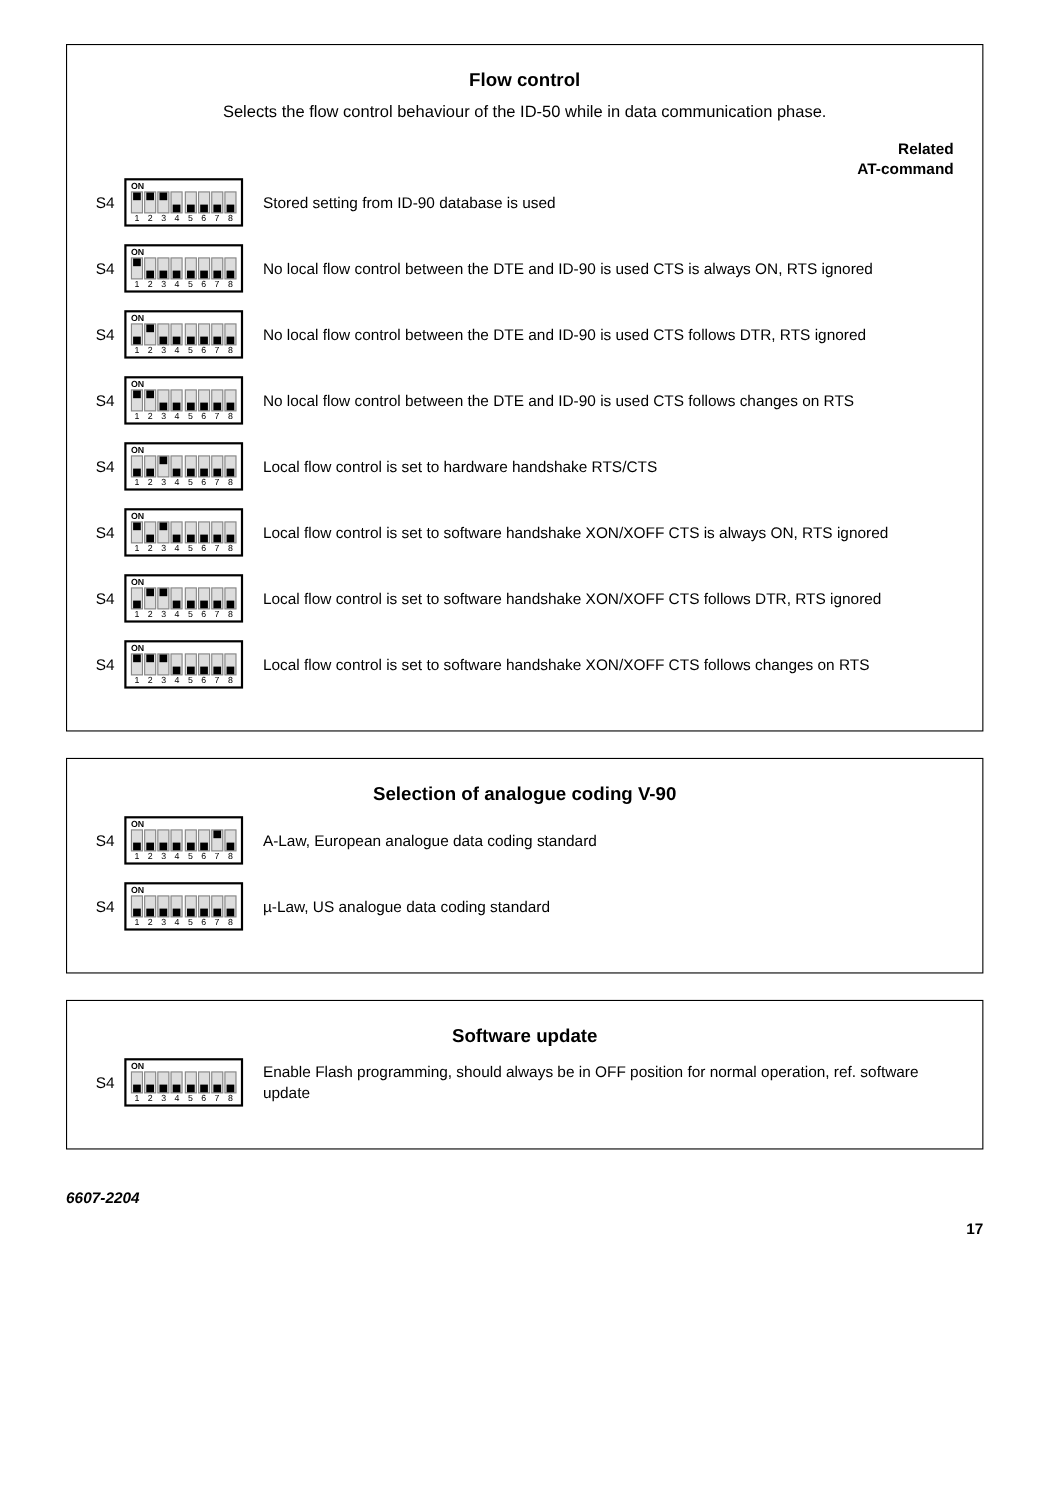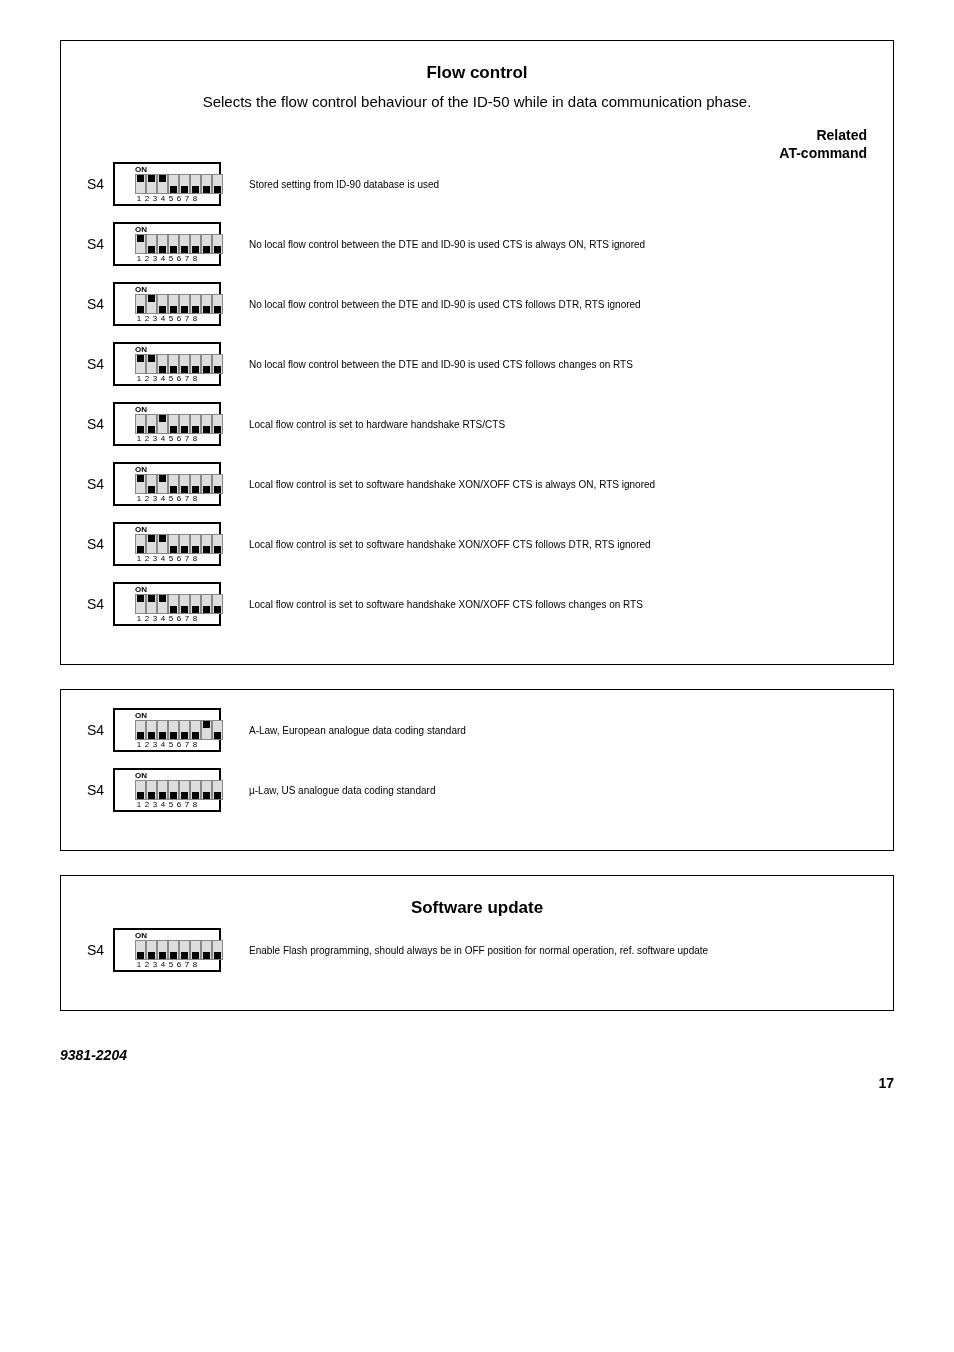--- a/index.html
+++ b/index.html
@@ -39,32 +39,32 @@
     display: flex;
     align-items: center;
     margin-bottom: 16px;
   }
   .row .label {
     width: 26px;
     font-size: 14px;
   }
   .row .desc {
     flex: 1;
-    padding-left: 28px;
-    font-size: 10px;
+    padding-left: 18px;
+    font-size: 14px;
     line-height: 1.35;
   }
   .dip {
     width: 108px;
     height: 44px;
     border: 2px solid #000;
     display: flex;
     flex-direction: column;
     justify-content: space-between;
-    padding: 2px 20px;
+    padding: 2px 4px;
     box-sizing: border-box;
     font-family: Arial, sans-serif;
     font-size: 9px;
   }
   .dip .switch-area {
     display: flex;
     justify-content: space-between;
     align-items: flex-end;
     height: 22px;
   }
@@ -592,20 +592,21 @@
             <span>7</span>
             <span>8</span>
           </div>
         </div>
         <div class="desc">Local flow control is set to software handshake XON/XOFF CTS follows changes on RTS</div>
       </div>
     </div>
 </div>
 
 <div class="panel">
+  <div class="title">Selection of analogue coding V-90</div>
   <div>
       <div class="row">
         <div class="label">S4</div>
         <div class="dip">
           <div class="on-label">ON</div>
           <div class="switch-area">
             <div class="col">
               <div class="slot off">
                 <div class="handle"></div>
               </div>
@@ -780,15 +781,15 @@
             <span>7</span>
             <span>8</span>
           </div>
         </div>
         <div class="desc">Enable Flash programming, should always be in OFF position for normal operation, ref. software update</div>
       </div>
     </div>
 </div>
 
 <div class="footer">
-  <span class="doc">9381-2204</span>
+  <span class="doc">6607-2204</span>
   <span class="page">17</span>
 </div>
 
 </body></html>

